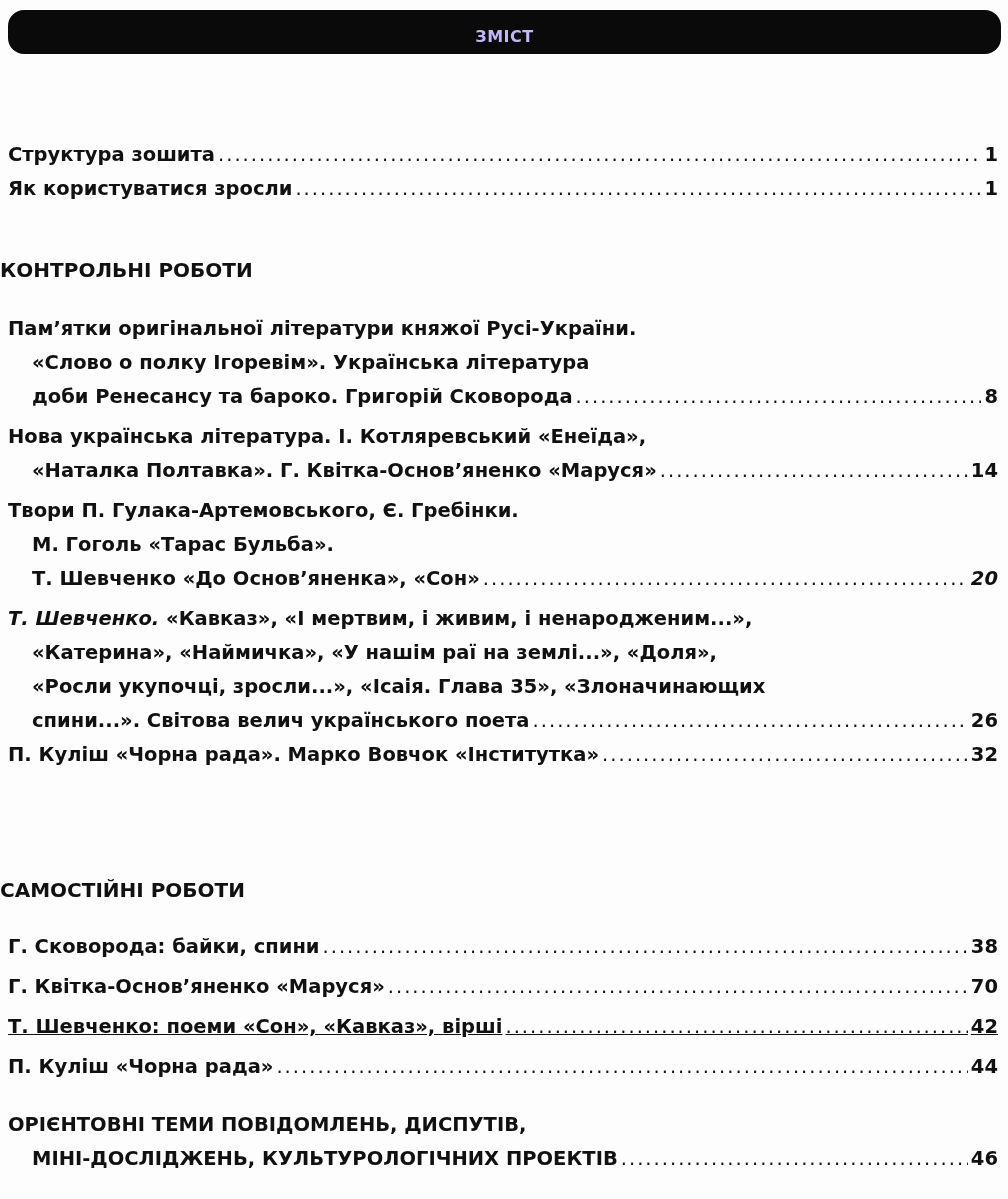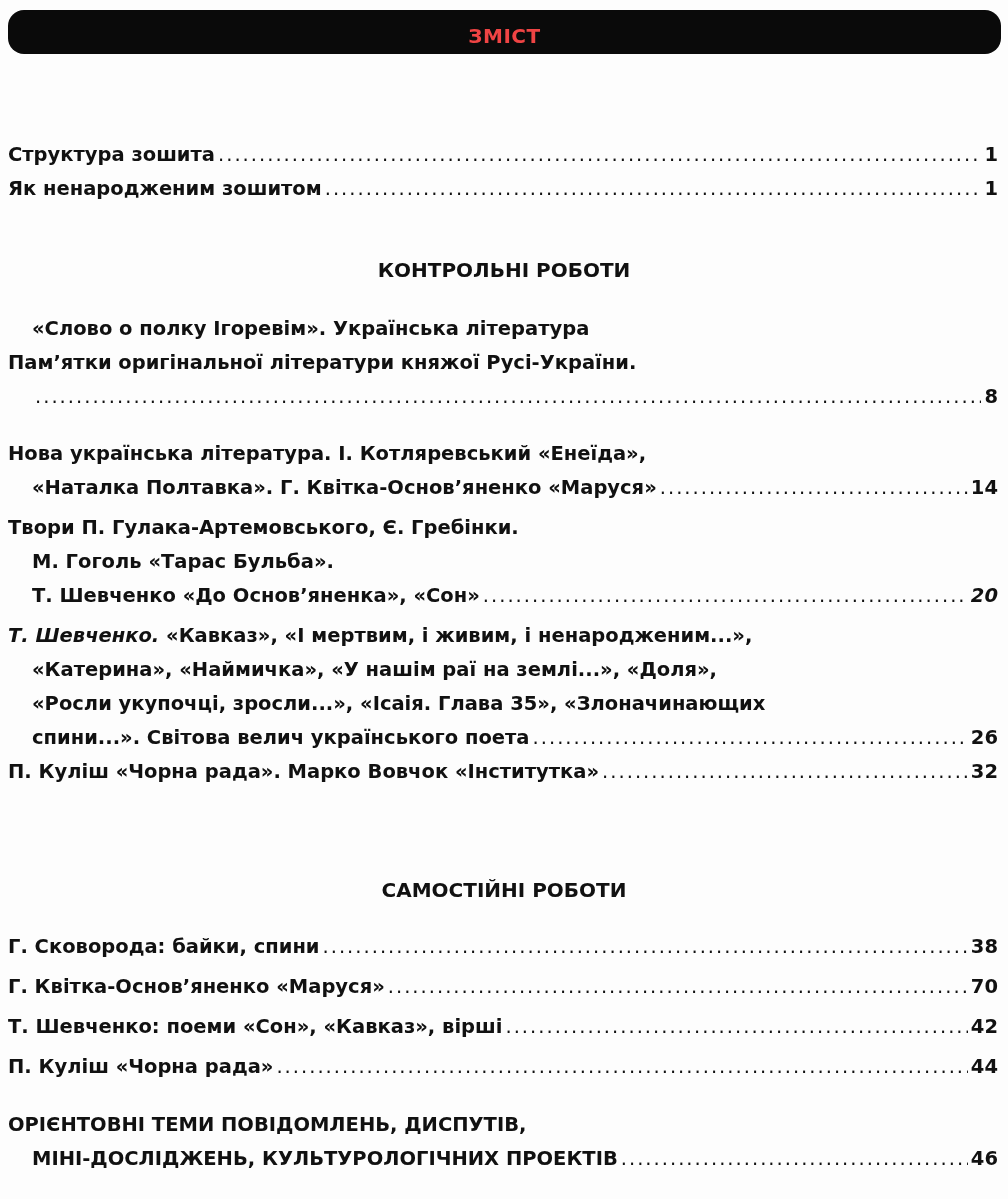--- a/index.html
+++ b/index.html
@@ -6,71 +6,72 @@
   body {
     width: 1008px; height: 1199px; background: #fdfdfd; color: #111;
     font-family: "DejaVu Sans", "Liberation Sans", sans-serif;
     font-weight: bold; position: relative; overflow: hidden;
   }
   .header-bar {
     position: absolute; left: 8px; top: 10px; width: 993px; height: 44px;
     background: #0a0a0a; border-radius: 16px;
     display: flex; align-items: center; justify-content: center;
   }
-  .header-bar span { color: #ef4444; font-size: 20px; letter-spacing: 0.5px; padding-top: 8px; }
+  .header-bar span { color: #c4b5fd; font-size: 16px; letter-spacing: 0.5px; padding-top: 8px; }
   .toc { position: absolute; left: 8px; width: 990px; }
   .entry { font-size: 19.5px; line-height: 34px; }
   .line { display: flex; align-items: center; white-space: nowrap; }
   .indent { padding-left: 24px; }
   .dots { flex: 1; overflow: hidden; margin: 0 3px; letter-spacing: 2px; font-weight: normal; }
   .dots::before { content: "........................................................................................................................................................................................................"; }
   .page { text-align: right; }
-  .section-title { font-size: 20px; text-align: center; position: absolute; left: 0; width: 1008px; }
+  .section-title { font-size: 20px; text-align: left; position: absolute; left: 0; width: 1008px; }
   .it { font-style: italic; }
 </style>
 </head>
 <body>
 
 <div class="header-bar">
   <span>ЗМІСТ</span>
 </div>
 
 <div class="toc" style="top:138px;">
   <div class="entry">
     <div class="line">
         <span>Структура зошита</span>
         <span class="dots"></span>
         <span class="page">1</span>
       </div>
   </div>
   <div class="entry">
     <div class="line">
-        <span>Як ненародженим зошитом</span>
+        <span>Як користуватися зросли</span>
         <span class="dots"></span>
         <span class="page">1</span>
       </div>
   </div>
 </div>
 
 <div class="section-title" style="top:258px;">КОНТРОЛЬНІ РОБОТИ</div>
 
 <div class="toc" style="top:306px;">
   <div class="entry" style="margin-top:6px;">
-    <div class="line indent">
-        <span>«Слово о полку Ігоревім». Українська література</span>
-      </div>
     <div class="line">
         <span>Пам’ятки оригінальної літератури княжої Русі-України.</span>
       </div>
     <div class="line indent">
+        <span>«Слово о полку Ігоревім». Українська література</span>
+      </div>
+    <div class="line indent">
+        <span>доби Ренесансу та бароко. Григорій Сковорода</span>
         <span class="dots"></span>
         <span class="page">8</span>
       </div>
   </div>
-  <div class="entry" style="margin-top:23px;">
+  <div class="entry" style="margin-top:6px;">
     <div class="line">
         <span>Нова українська література. І. Котляревський «Енеїда»,</span>
       </div>
     <div class="line indent">
         <span>«Наталка Полтавка». Г. Квітка-Основ’яненко «Маруся»</span>
         <span class="dots"></span>
         <span class="page">14</span>
       </div>
   </div>
   <div class="entry" style="margin-top:6px;">
@@ -122,21 +123,21 @@
         <span class="page">38</span>
       </div>
   </div>
   <div class="entry" style="line-height:40px;">
     <div class="line">
         <span>Г. Квітка-Основ’яненко «Маруся»</span>
         <span class="dots"></span>
         <span class="page">70</span>
       </div>
   </div>
-  <div class="entry" style="line-height:40px;">
+  <div class="entry" style="line-height:40px;text-decoration:underline;">
     <div class="line">
         <span>Т. Шевченко: поеми «Сон», «Кавказ», вірші</span>
         <span class="dots"></span>
         <span class="page">42</span>
       </div>
   </div>
   <div class="entry" style="line-height:40px;">
     <div class="line">
         <span>П. Куліш «Чорна рада»</span>
         <span class="dots"></span>

